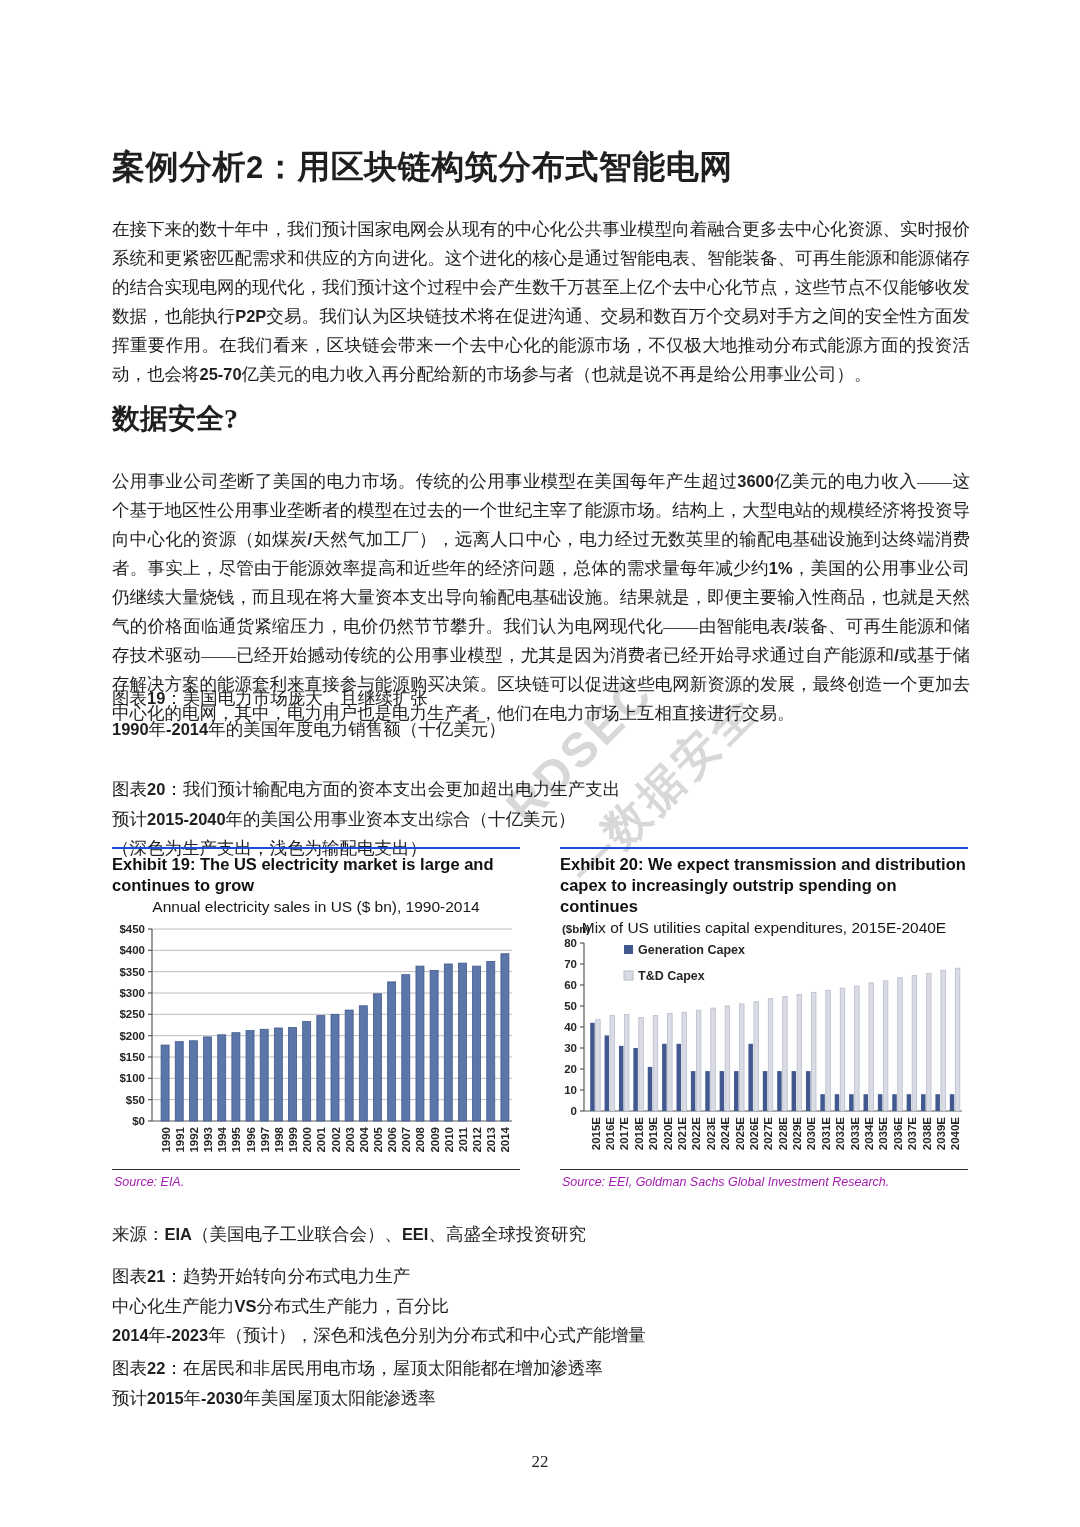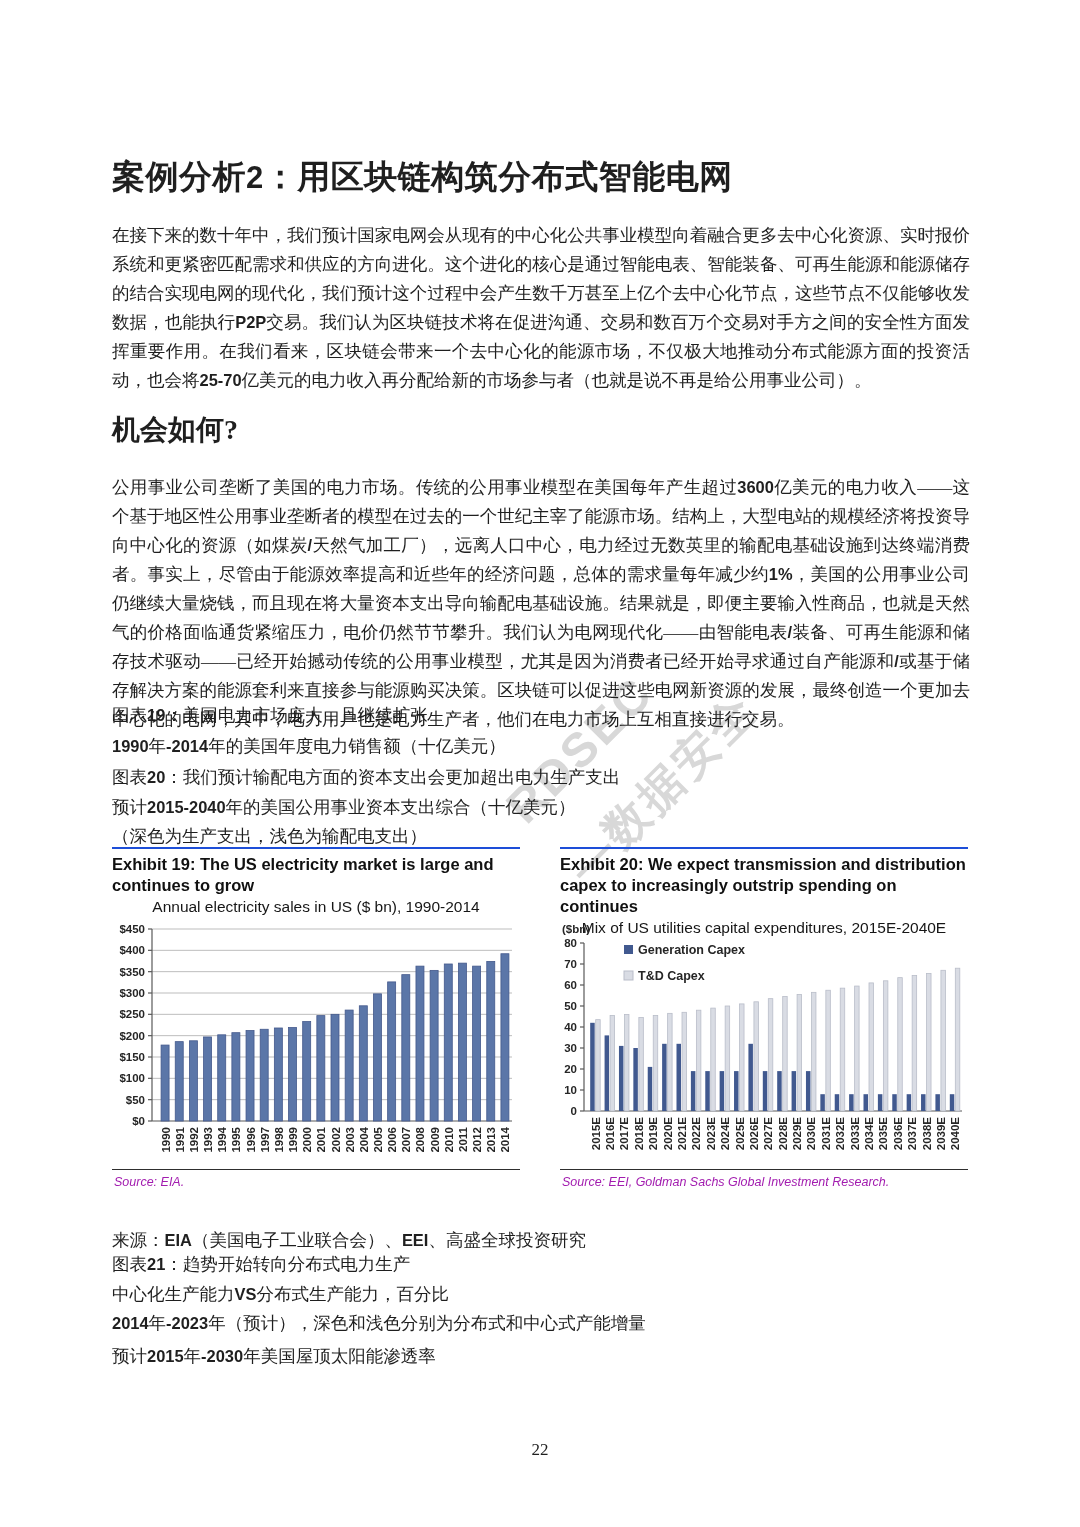--- a/index.html
+++ b/index.html
@@ -2,34 +2,34 @@
 <html><head>
 <meta charset="utf-8">
 <style>
   html,body{margin:0;padding:0;background:#e8e8e8;}
   .page{
     position:relative; width:1080px; height:1527px; margin:0 auto;
     background:#ffffff; overflow:hidden;
     font-family:"Liberation Serif","DejaVu Serif",serif;
     color:#1f1f1f;
   }
-  .abs{position:absolute;}
+  .abs{position:absolute;margin-top:12px;}
   .main-title{
     left:112px; top:133px; width:880px;
     font-size:33px; font-weight:700; letter-spacing:0.5px; z-index:2;
   }
   .body-p{
     left:112px; width:858px; font-size:17.5px; line-height:29px;
     text-align:justify; z-index:2;
   }
   .section-h{
     left:112px; top:388px; font-size:28px; font-weight:700; z-index:2;
   }
   .cap{left:112px; font-size:17.5px; line-height:29.5px; z-index:2;}
-  .cap19{top:700px; line-height:31px;}
+  .cap19{top:671px; line-height:31px;}
   .cap20{top:763px;}
   .cap21{top:1250px;}
   .cap22{top:1342px;}
   .source-cn{left:112px; top:1210px; font-size:17.5px; z-index:2;}
   .page-num{left:0; top:1440px; width:1080px; text-align:center; font-size:17px; z-index:2;}
   .lat{font-family:"Liberation Sans",sans-serif; font-weight:700; font-size:0.94em;}
   .exhibit{
     position:absolute; width:408px; height:345px; top:847px;
     border-top:2px solid #1d4ed8;
     font-family:"Liberation Sans",sans-serif; z-index:2;
@@ -56,21 +56,21 @@
 
 <div class="page">
 
   <div class="wm wm-en">RDSEC</div>
   <div class="wm wm-cn">—数据安全</div>
 
   <h1 class="abs main-title">案例分析<span class="lat">2</span>：用区块链构筑分布式智能电网</h1>
 
   <p class="abs body-p" style="top:203px">在接下来的数十年中，我们预计国家电网会从现有的中心化公共事业模型向着融合更多去中心化资源、实时报价系统和更紧密匹配需求和供应的方向进化。这个进化的核心是通过智能电表、智能装备、可再生能源和能源储存的结合实现电网的现代化，我们预计这个过程中会产生数千万甚至上亿个去中心化节点，这些节点不仅能够收发数据，也能执行<span class="lat">P2P</span>交易。我们认为区块链技术将在促进沟通、交易和数百万个交易对手方之间的安全性方面发挥重要作用。在我们看来，区块链会带来一个去中心化的能源市场，不仅极大地推动分布式能源方面的投资活动，也会将<span class="lat">25-70</span>亿美元的电力收入再分配给新的市场参与者（也就是说不再是给公用事业公司）。</p>
 
-  <h2 class="abs section-h">机会如何?</h2>
+  <h2 class="abs section-h">数据安全?</h2>
 
   <p class="abs body-p" style="top:455px">公用事业公司垄断了美国的电力市场。传统的公用事业模型在美国每年产生超过<span class="lat">3600</span>亿美元的电力收入——这个基于地区性公用事业垄断者的模型在过去的一个世纪主宰了能源市场。结构上，大型电站的规模经济将投资导向中心化的资源（如煤炭<span class="lat">/</span>天然气加工厂），远离人口中心，电力经过无数英里的输配电基础设施到达终端消费者。事实上，尽管由于能源效率提高和近些年的经济问题，总体的需求量每年减少约<span class="lat">1%</span>，美国的公用事业公司仍继续大量烧钱，而且现在将大量资本支出导向输配电基础设施。结果就是，即便主要输入性商品，也就是天然气的价格面临通货紧缩压力，电价仍然节节攀升。我们认为电网现代化——由智能电表<span class="lat">/</span>装备、可再生能源和储存技术驱动——已经开始撼动传统的公用事业模型，尤其是因为消费者已经开始寻求通过自产能源和<span class="lat">/</span>或基于储存解决方案的能源套利来直接参与能源购买决策。区块链可以促进这些电网新资源的发展，最终创造一个更加去中心化的电网，其中，电力用户也是电力生产者，他们在电力市场上互相直接进行交易。</p>
 
   <div class="abs cap cap19">
     <div>图表<span class="lat">19</span>：美国电力市场庞大，且继续扩张</div>
     <div><span class="lat">1990</span>年<span class="lat">-2014</span>年的美国年度电力销售额（十亿美元）</div>
   </div>
 
   <div class="abs cap cap20">
     <div>图表<span class="lat">20</span>：我们预计输配电方面的资本支出会更加超出电力生产支出</div>
@@ -282,18 +282,19 @@
 
   <p class="abs source-cn">来源：<span class="lat">EIA</span>（美国电子工业联合会）、<span class="lat">EEI</span>、高盛全球投资研究</p>
 
   <div class="abs cap cap21">
     <div>图表<span class="lat">21</span>：趋势开始转向分布式电力生产</div>
     <div>中心化生产能力<span class="lat">VS</span>分布式生产能力，百分比</div>
     <div><span class="lat">2014</span>年<span class="lat">-2023</span>年（预计），深色和浅色分别为分布式和中心式产能增量</div>
   </div>
 
   <div class="abs cap cap22">
+    <div>图表<span class="lat">22</span>：在居民和非居民用电市场，屋顶太阳能都在增加渗透率</div>
     <div>预计<span class="lat">2015</span>年<span class="lat">-2030</span>年美国屋顶太阳能渗透率</div>
   </div>
 
   <div class="abs page-num">22</div>
 
 </div>
 
 </body></html>

